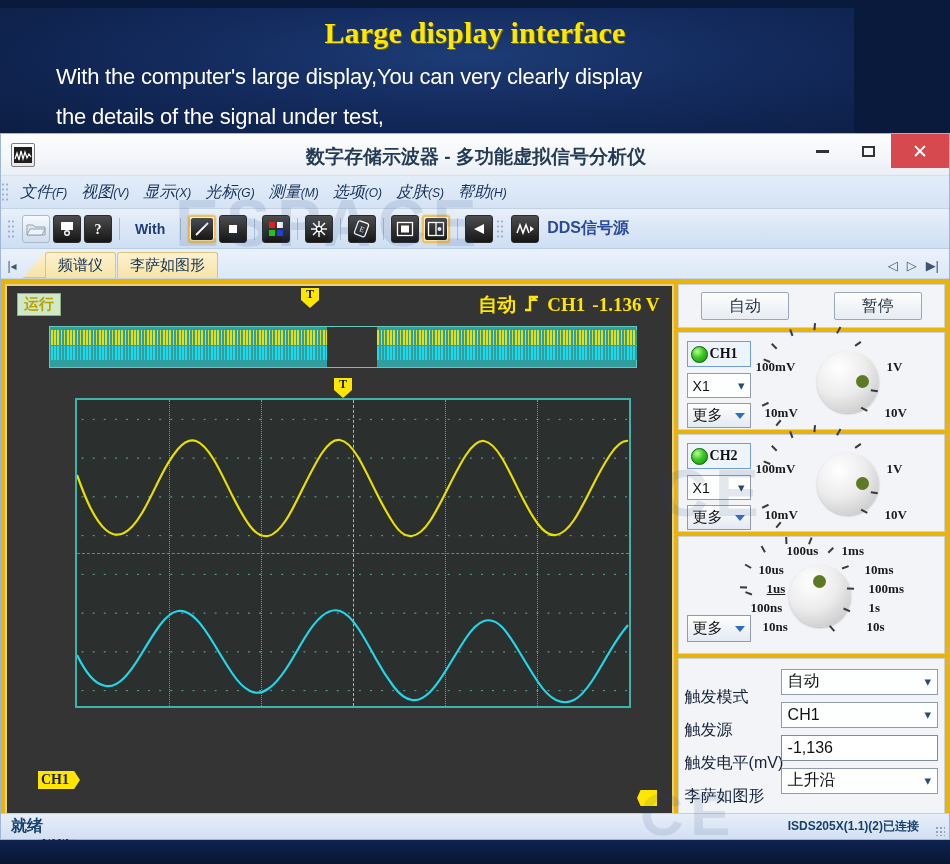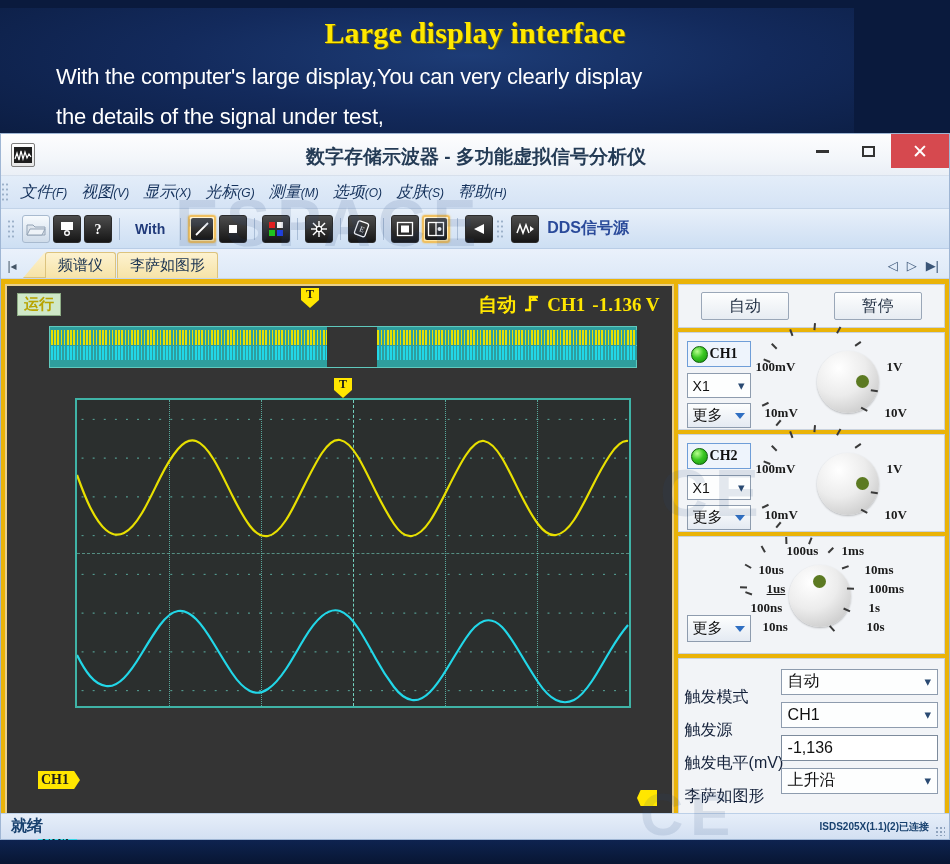--- a/index.html
+++ b/index.html
@@ -345,22 +345,22 @@
   }
   .chev { font-size:13px; color:#2a4a72; }
 
   
   .statusbar {
     position:absolute; left:0; bottom:0; width:100%; height:26px;
     background:linear-gradient(to bottom,#e6eef9,#d3e0f2);
     border-top:1px solid #bcd0e8; display:flex; align-items:center;
   }
   .st-left { font-size:16px; color:#17406e; padding-left:10px; font-weight:bold; }
-  .st-right { margin-left:auto; font-size:10px; color:#17406e;
-    padding-right:20px; font-weight:bold; }
+  .st-right { margin-left:auto; font-size:12px; color:#17406e;
+    padding-right:30px; font-weight:bold; }
   .st-grip { position:absolute; right:4px; bottom:3px; width:10px; height:10px;
     background-image:radial-gradient(circle,#8fa3bd 1px, transparent 1.2px);
     background-size:4px 4px; }
 
   
   .wm { position:absolute; font-family:Liberation Sans, sans-serif;
     font-weight:bold; color:rgba(255,255,255,0.10);
     letter-spacing:7px; pointer-events:none; }
   .wm1 { left:175px; top:185px; font-size:66px; color:rgba(40,70,120,0.13); }
   .wm2 { left:660px; top:455px; font-size:66px; color:rgba(40,70,120,0.12); }

